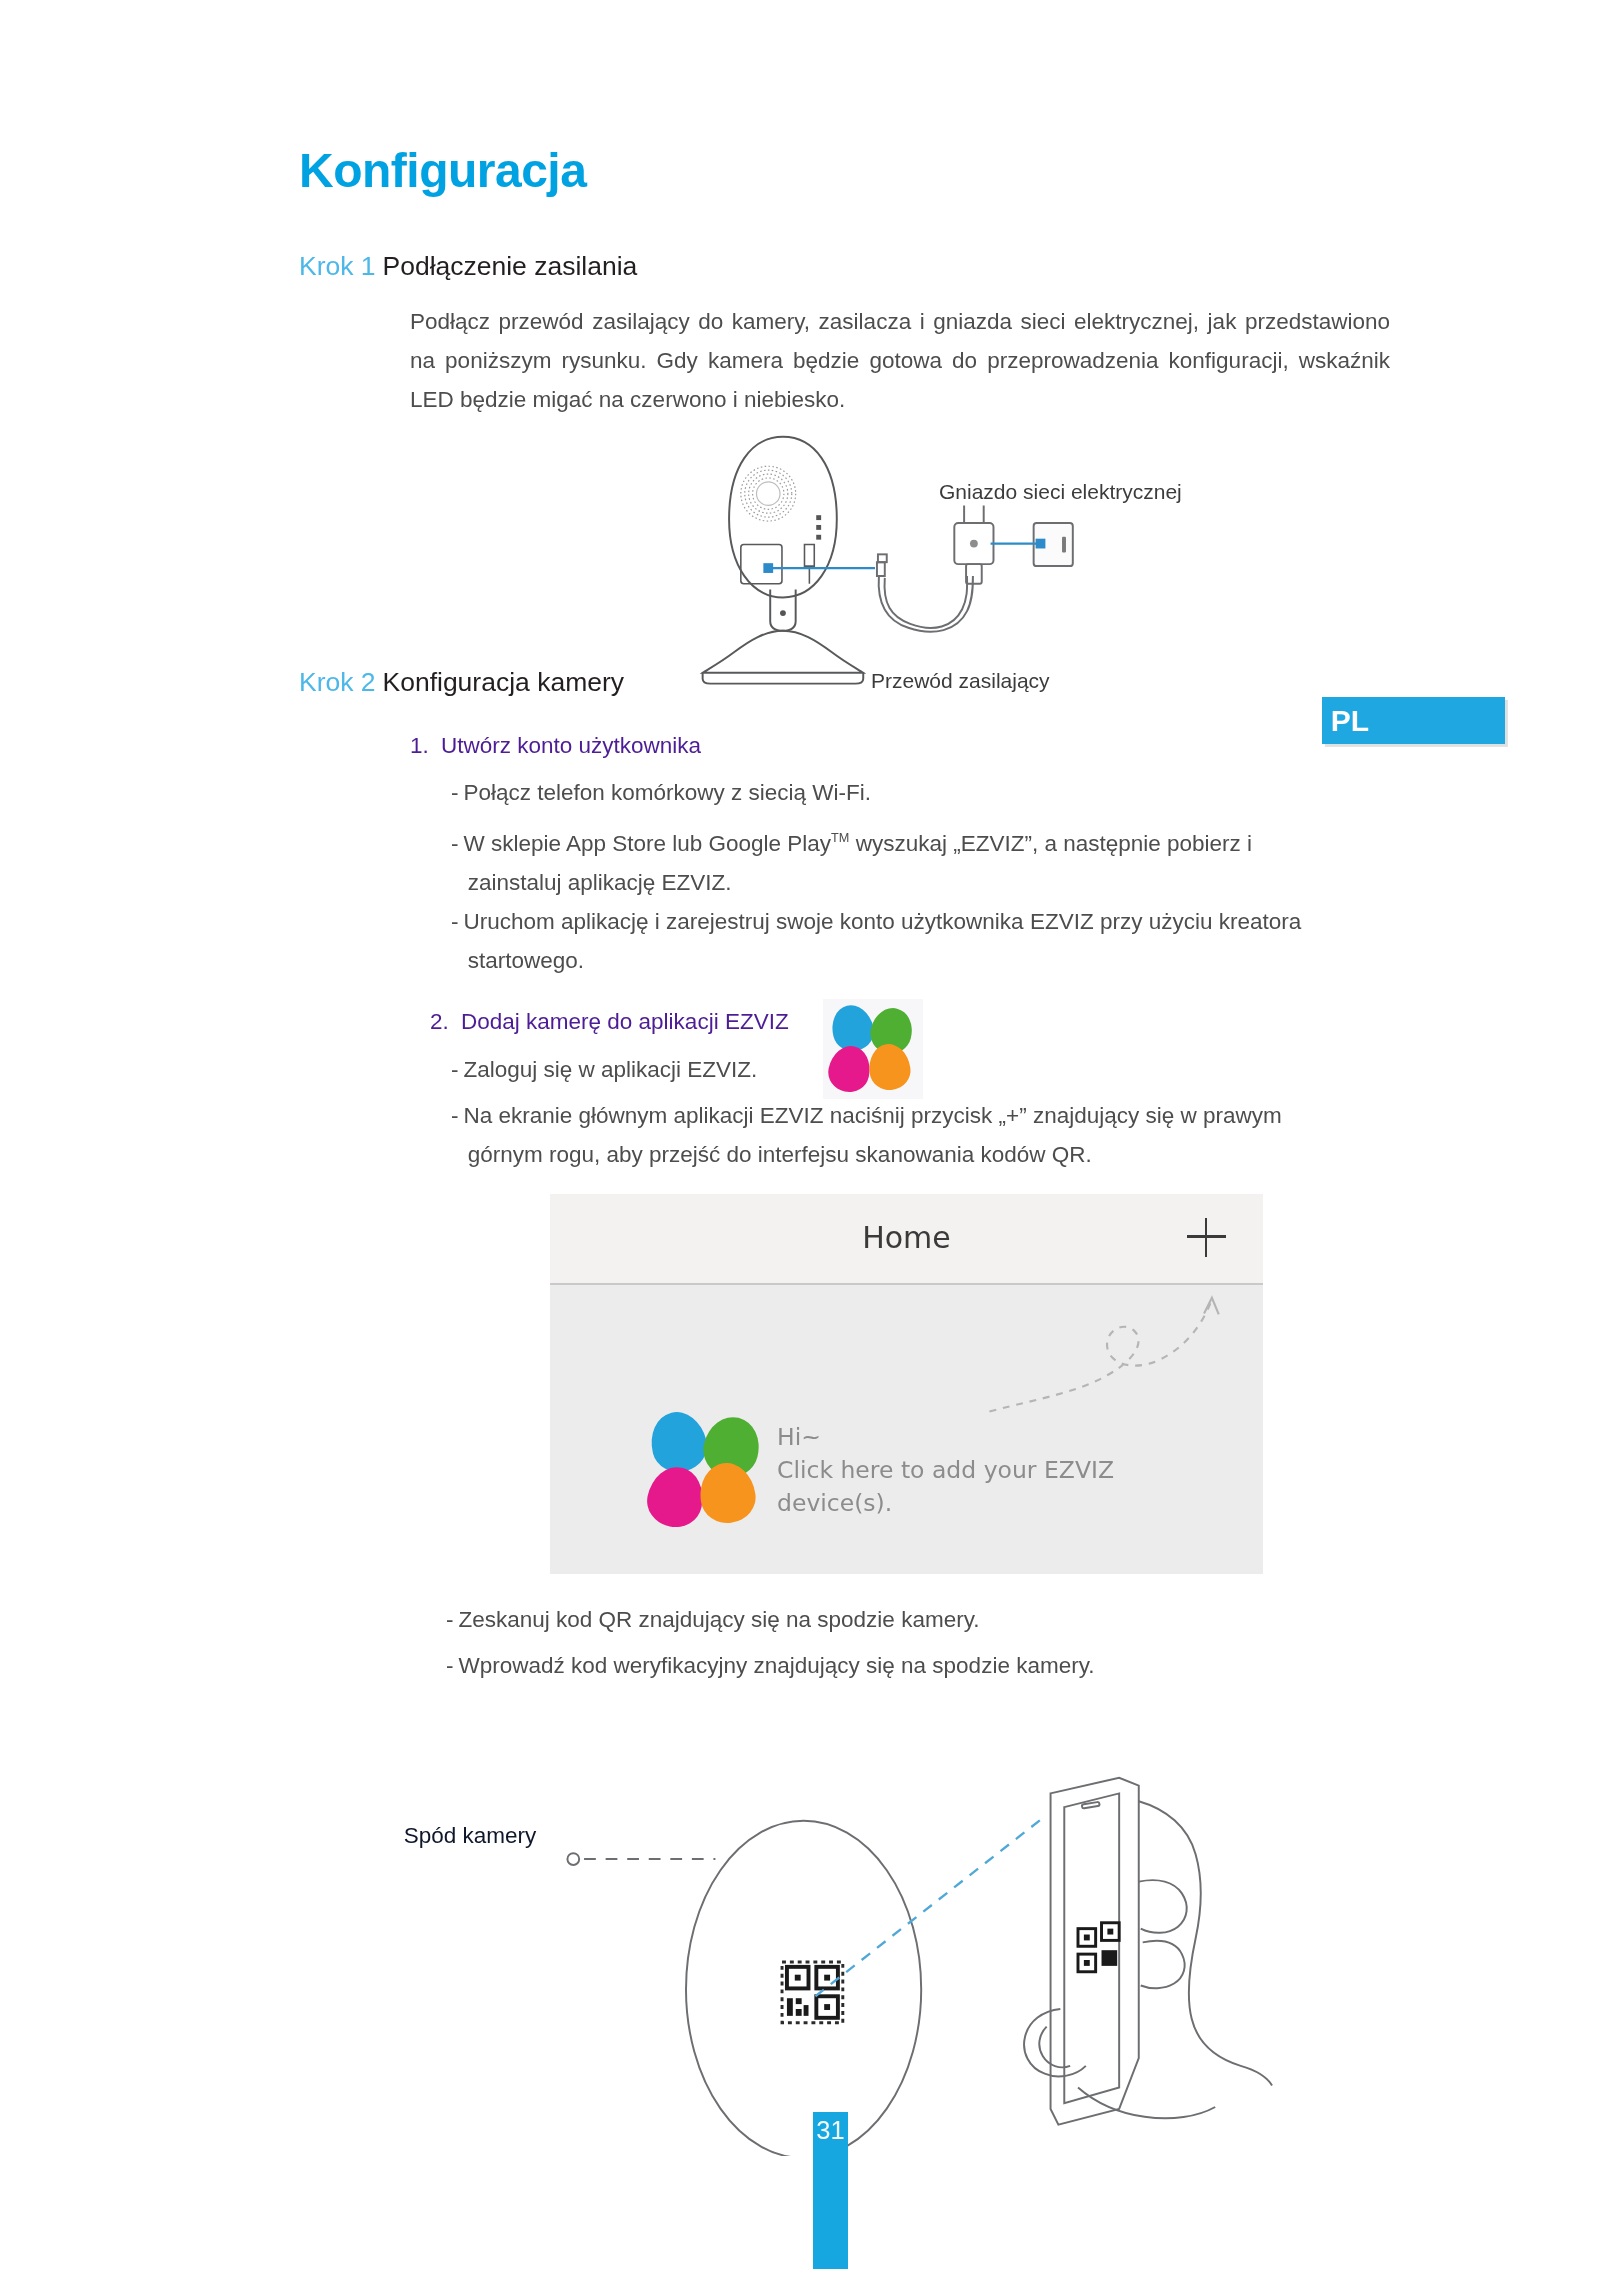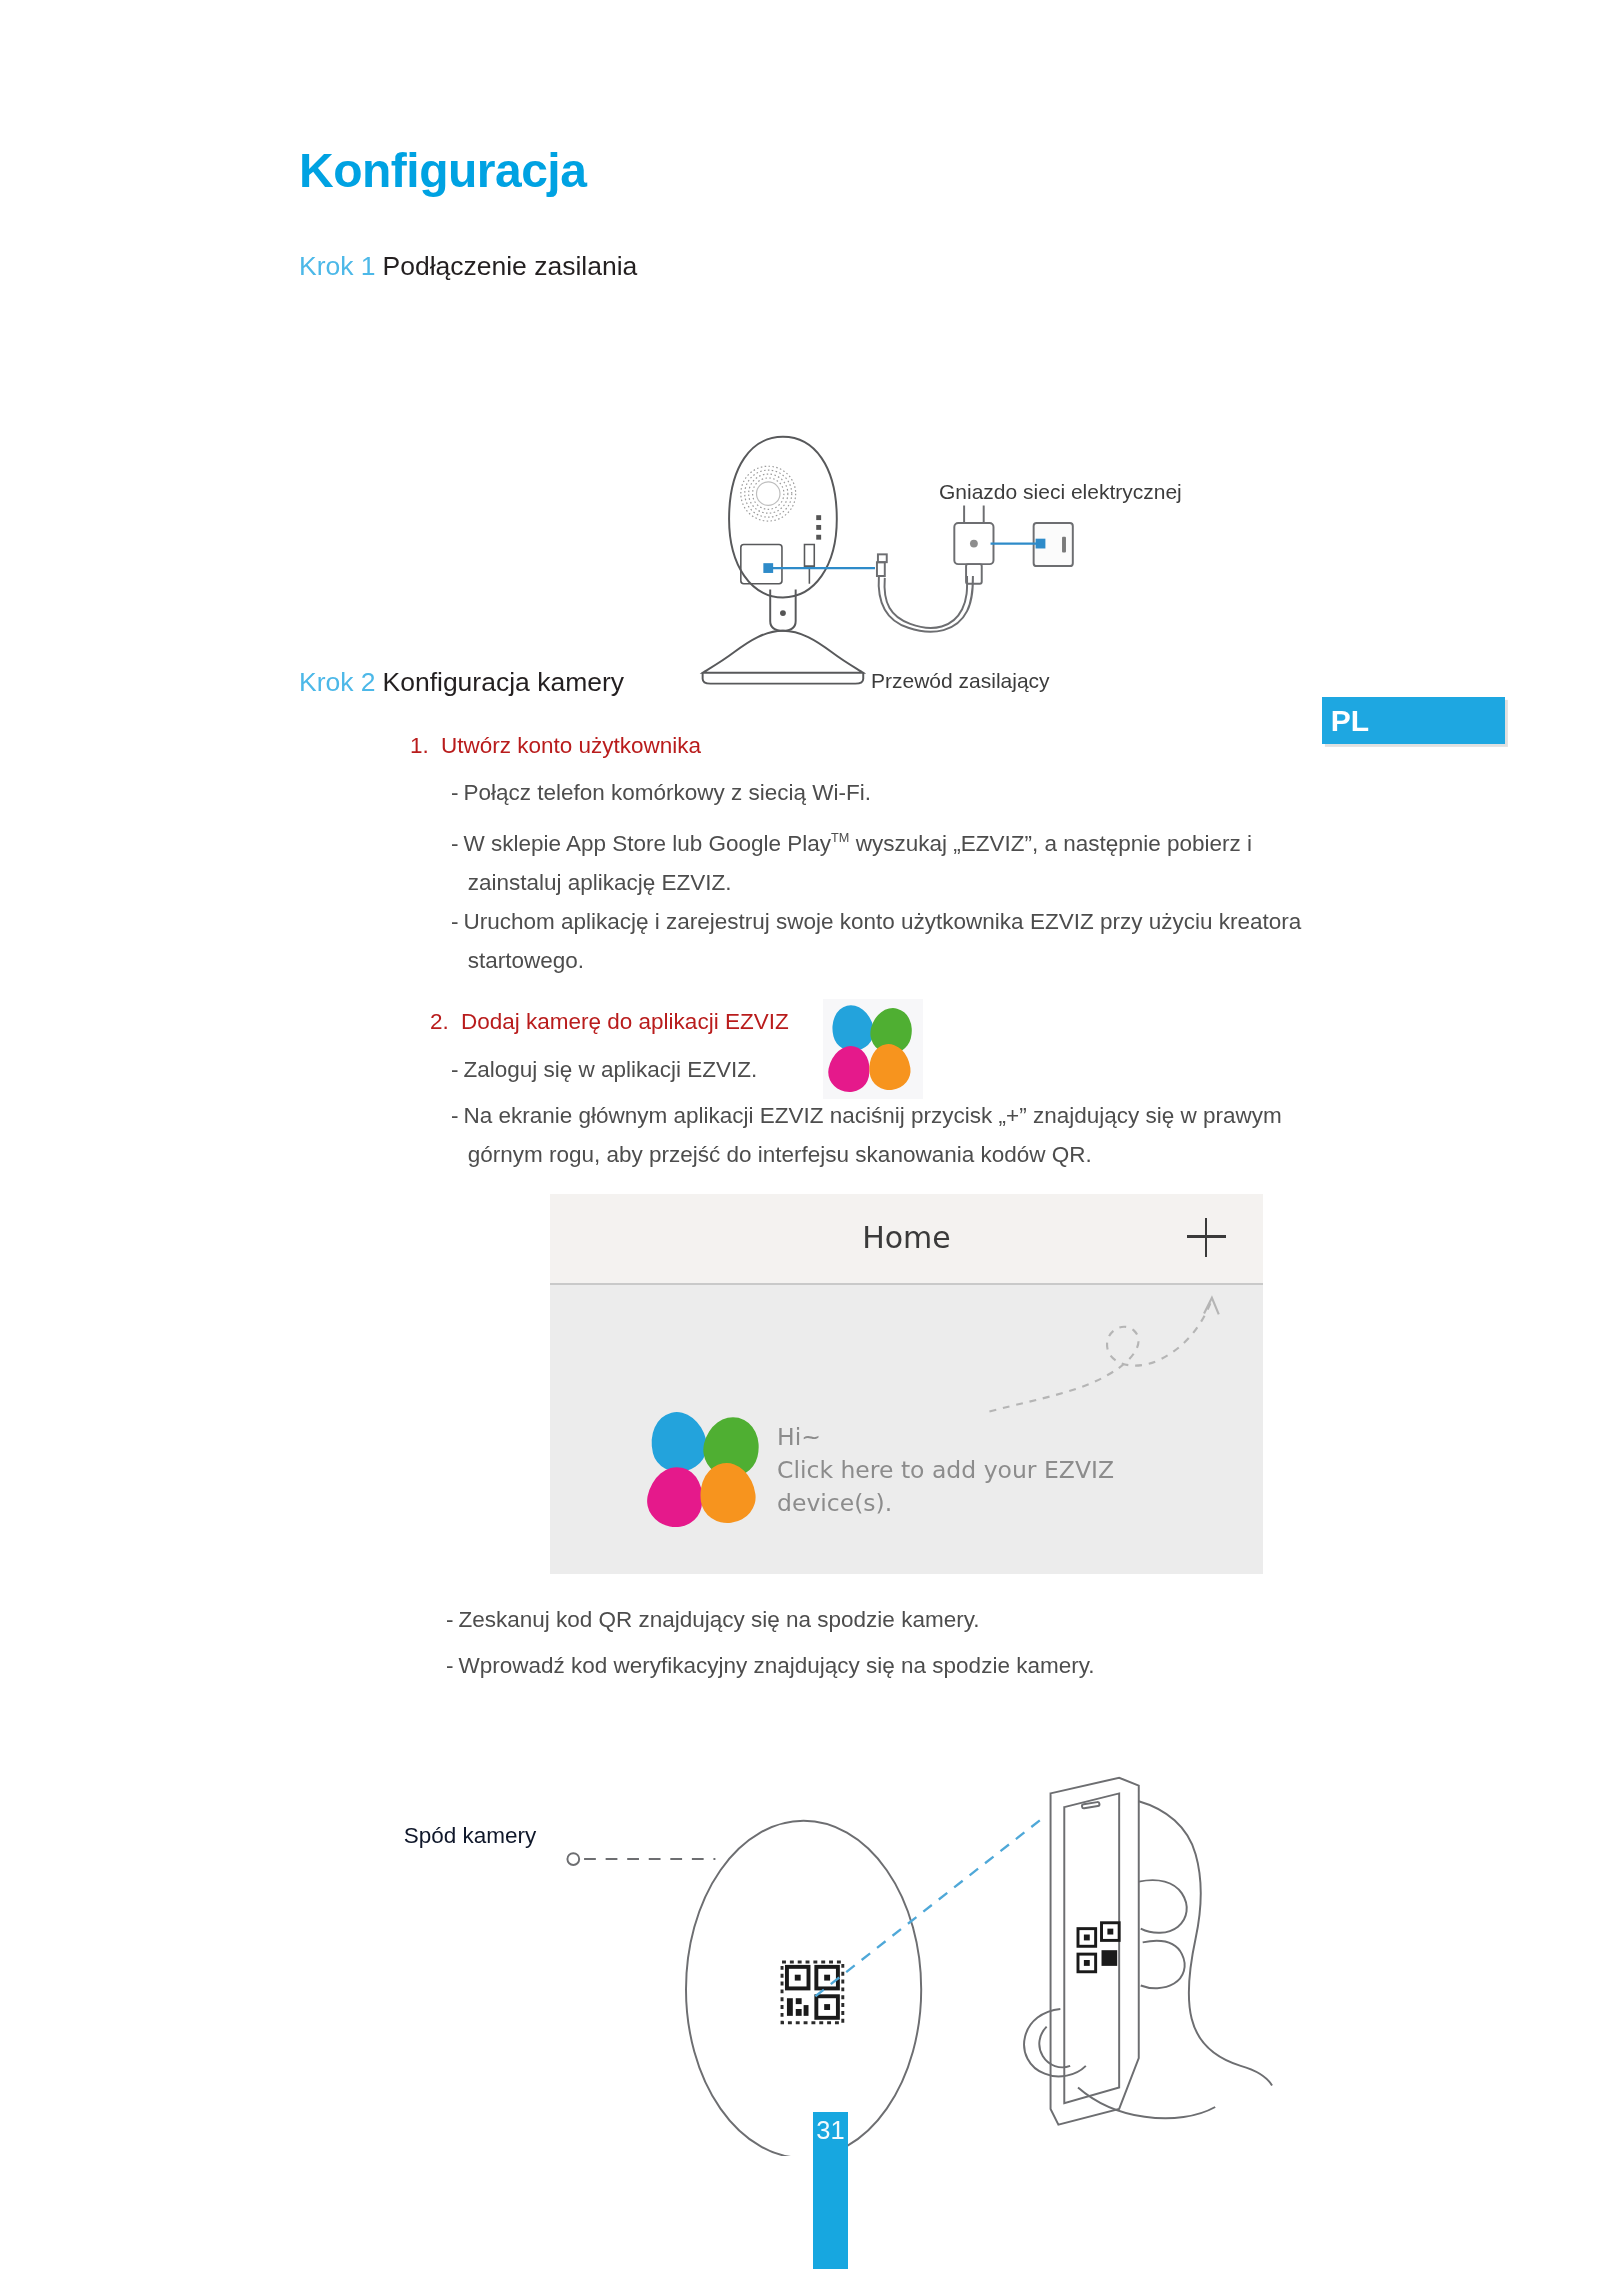--- a/index.html
+++ b/index.html
@@ -65,21 +65,21 @@
     left: 410px;
     top: 302px;
     width: 980px;
   }
 
   
   .num-item {
     position: absolute;
     font-size: 22.5px;
     line-height: 37px;
-    color: #b91c1c;
+    color: #4c1d95;
     white-space: nowrap;
   }
   #num-item-1 { left: 410px; top: 727px; }
   #num-item-2 { left: 430px; top: 1003px; }
   .num-item .num-marker { display: inline-block; width: 31px; }
 
   
   .dash-item {
     position: absolute;
     font-size: 22.5px;
@@ -259,20 +259,21 @@
 <body>
 
 <div class="page">
 
   <div class="doc-title">Konfiguracja</div>
 
   <div class="step-heading" id="step1-heading">
     <span class="step-num">Krok 1</span><span class="step-title">Podłączenie zasilania</span>
   </div>
 
+  <div class="body-para" id="step1-para">Podłącz przewód zasilający do kamery, zasilacza i gniazda sieci elektrycznej, jak przedstawiono na poniższym rysunku. Gdy kamera będzie gotowa do przeprowadzenia konfiguracji, wskaźnik LED będzie migać na czerwono i niebiesko.</div>
 
   <div id="fig-power">
     <svg width="510" height="284" viewBox="0 0 520 290" aria-hidden="true">
 
       <g fill="none" stroke="#58595b" stroke-width="2">
         <path d="M63 92 C63 38 86 8 118 8 C150 8 173 38 173 92 C173 140 150 172 118 172 C86 172 63 140 63 92 Z"></path>
 
         <path d="M105 164 L105 196 Q105 206 118 206 Q131 206 131 196 L131 164"></path>
 
         <path d="M118 206 C100 206 84 216 68 228 C52 240 40 246 36 249 L200 249 C196 246 184 240 168 228 C152 216 136 206 118 206 Z"></path>

